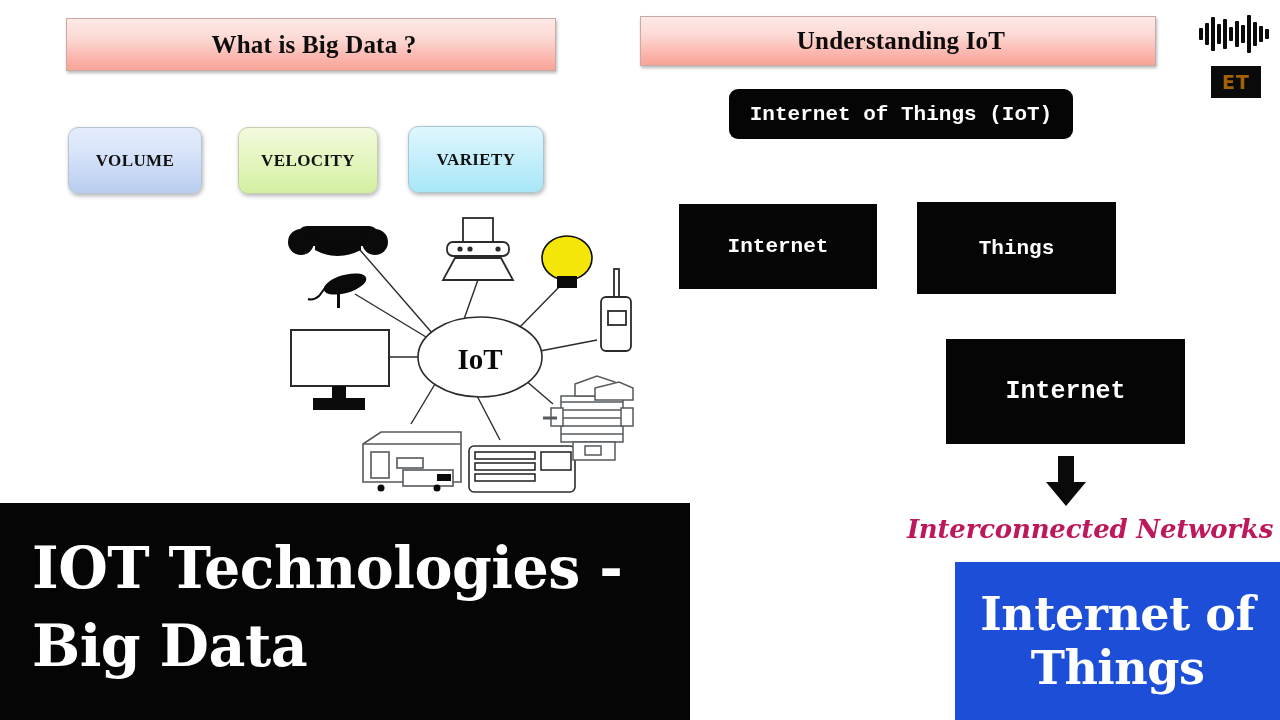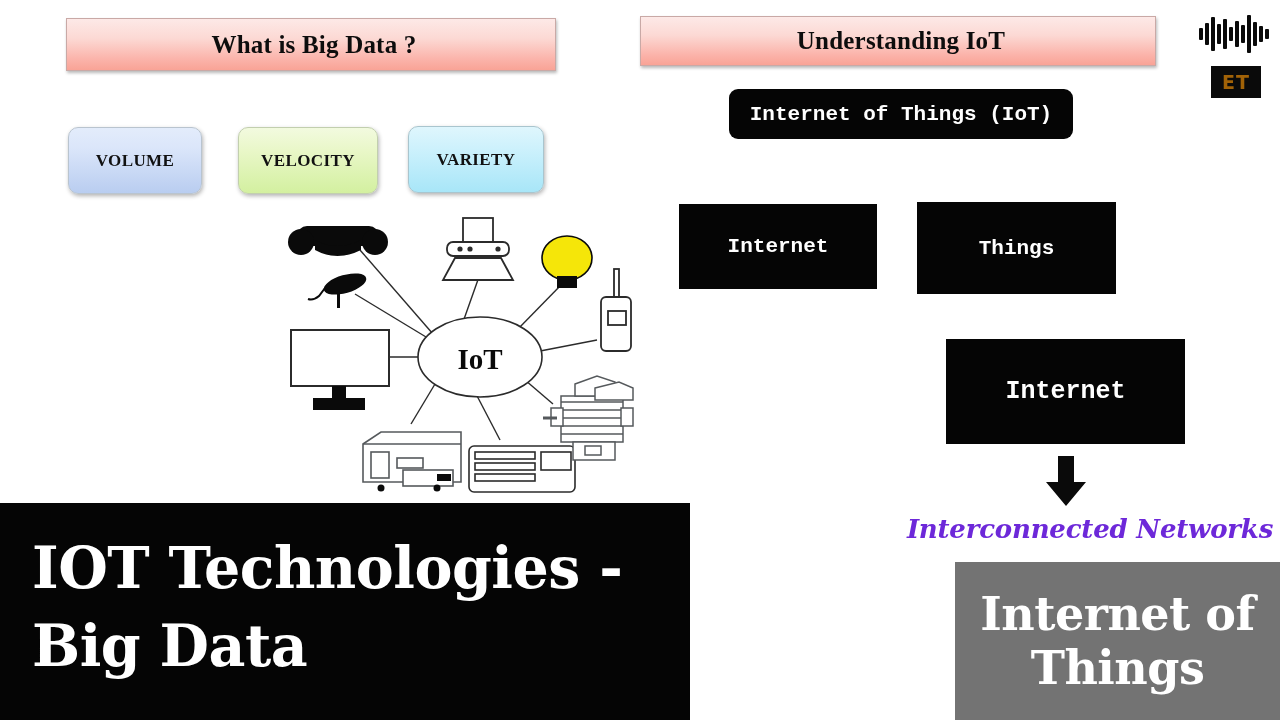--- a/index.html
+++ b/index.html
@@ -87,21 +87,21 @@
     letter-spacing: -0.5px;
   }
 
   
   #iot-title-box {
     position: absolute;
     left: 955px;
     top: 562px;
     width: 325px;
     height: 158px;
-    background: #737373;
+    background: #1d4ed8;
     display: flex;
     align-items: center;
     justify-content: center;
   }
   #iot-title-box .iot-title-text {
     color: #ffffff;
     font-family: "DejaVu Serif", serif;
     font-weight: bold;
     font-size: 46px;
     line-height: 1.18;
@@ -113,21 +113,21 @@
   #interconnected-label {
     position: absolute;
     left: 900px;
     top: 514px;
     width: 380px;
     text-align: center;
     font-family: "DejaVu Serif", serif;
     font-style: italic;
     font-weight: bold;
     font-size: 26px;
-    color: #6d28d9;
+    color: #be185d;
     letter-spacing: -0.2px;
   }
 
   
   #down-arrow {
     position: absolute;
     left: 1044px;
     top: 456px;
     width: 44px;
     height: 52px;

